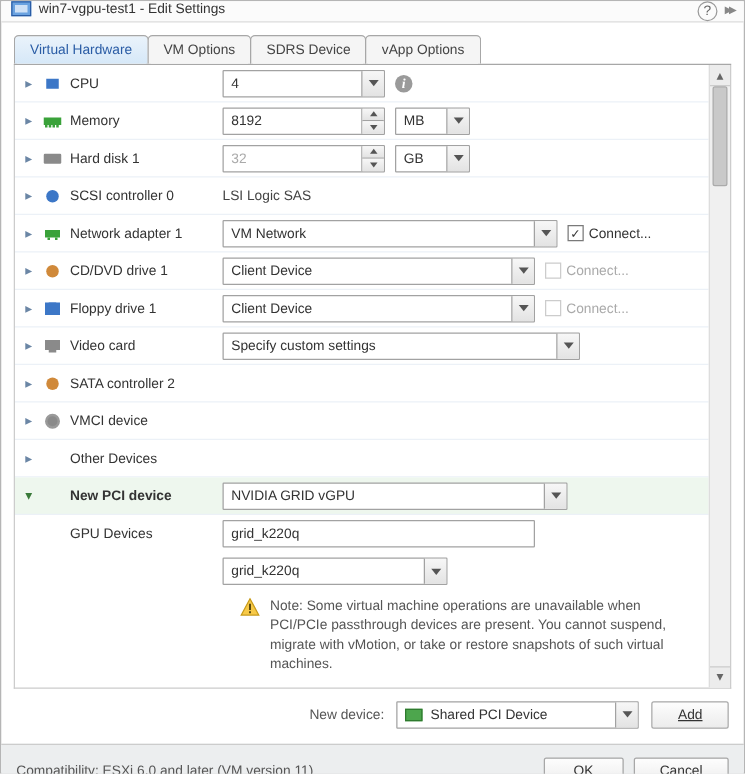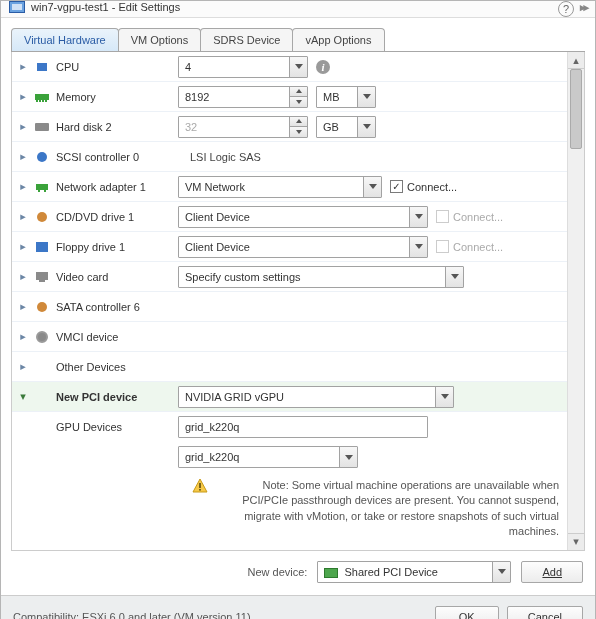--- a/index.html
+++ b/index.html
@@ -62,23 +62,23 @@
 .txt { width:250px; }
 .txt .tval { padding:0 6px; flex:1; }
 
 .info-icon { width:14px; height:14px; border-radius:50%; background:#9a9a9a; color:#fff; display:inline-flex; align-items:center; justify-content:center; font-weight:bold; font-style:italic; font-family: Georgia, serif; }
 
 .chk { display:inline-flex; align-items:center; gap:4px; }
 .chk .box { width:13px; height:13px; border:1px solid #7a7a7a; background:#fff; display:inline-flex; align-items:center; justify-content:center; font-size:10px; color:#333; }
 .chk.disabled { color:#aaa; }
 .chk.disabled .box { border-color:#ccc; }
 
-.plain { color:#444;margin-left:12px; }
-
-.warnrow { display:flex; gap:8px; padding:6px 8px 10px 180px;text-align:right; }
+.plain { color:#444; }
+
+.warnrow { display:flex; gap:8px; padding:6px 8px 10px 180px; }
 .warn-icon { width:16px; height:16px; flex-shrink:0; }
 .warntext { color:#555; line-height:1.4; }
 
 .new-device { display:flex; align-items:center; justify-content:flex-end; gap:10px; padding:10px 12px 12px 0; }
 .new-device .ndlabel { color:#555; }
 .new-device .ndcombo { width:194px; }
 .nd-ico { width:14px; height:10px; background:#4da64d; border:1px solid #2e7a2e; display:inline-block; margin-right:6px; vertical-align:middle; }
 .btn { border:1px solid #a7a7a7; background:linear-gradient(#fdfdfd,#ececec); padding:4px 20px; border-radius:2px; cursor:pointer; color:#333;text-decoration:underline; }
 
 .footer { background:#eceeef; border-top:1px solid #ccc; padding:10px 12px; display:flex; align-items:center; }
@@ -168,21 +168,21 @@
 
       <div class="row">
         <div class="labelcol">
           <span class="arrow">▸</span>
           <span class="dev-icon ic-grey">
               <svg viewBox="0 0 16 14">
                 <rect x="1" y="3" width="14" height="8" rx="1"></rect>
                 <circle cx="12" cy="7" r="1.5" fill="#d7d7d7"></circle>
               </svg>
             </span>
-          <span class="lbl">Hard disk 2</span>
+          <span class="lbl">Hard disk 1</span>
         </div>
         <div class="fieldcol">
           <div class="spin disabled">
             <span class="sval">32</span>
               <div class="sbtns">
                 <div></div>
                 <div></div>
               </div>
           </div>
           <div class="combo" style="width:60px">
@@ -214,21 +214,21 @@
           <span class="dev-icon ic-green">
               <svg viewBox="0 0 16 14">
                 <rect x="2" y="4" width="12" height="6"></rect>
                 <rect x="4" y="10" width="2" height="2"></rect>
                 <rect x="10" y="10" width="2" height="2"></rect>
               </svg>
             </span>
           <span class="lbl">Network adapter 1</span>
         </div>
         <div class="fieldcol">
-          <div class="combo" style="width:204px">
+          <div class="combo" style="width:268px">
             <span class="cval">VM Network</span>
               <span class="cbtn"></span>
           </div>
           <label class="chk">
               <span class="box">✓</span>
               <span>Connect...</span>
             </label>
         </div>
       </div>
 
@@ -299,21 +299,21 @@
 
       <div class="row">
         <div class="labelcol">
           <span class="arrow">▸</span>
           <span class="dev-icon ic-orange">
               <svg viewBox="0 0 16 14">
                 <circle cx="8" cy="7" r="5"></circle>
                 <circle cx="8" cy="7" r="2" fill="#fff"></circle>
               </svg>
             </span>
-          <span class="lbl">SATA controller 6</span>
+          <span class="lbl">SATA controller 2</span>
         </div>
         <div class="fieldcol"></div>
       </div>
 
       <div class="row">
         <div class="labelcol">
           <span class="arrow">▸</span>
           <span class="dev-icon ic-grey">
               <svg viewBox="0 0 16 14">
                 <circle cx="8" cy="7" r="5" fill="none" stroke="#9a9a9a" stroke-width="2"></circle>

